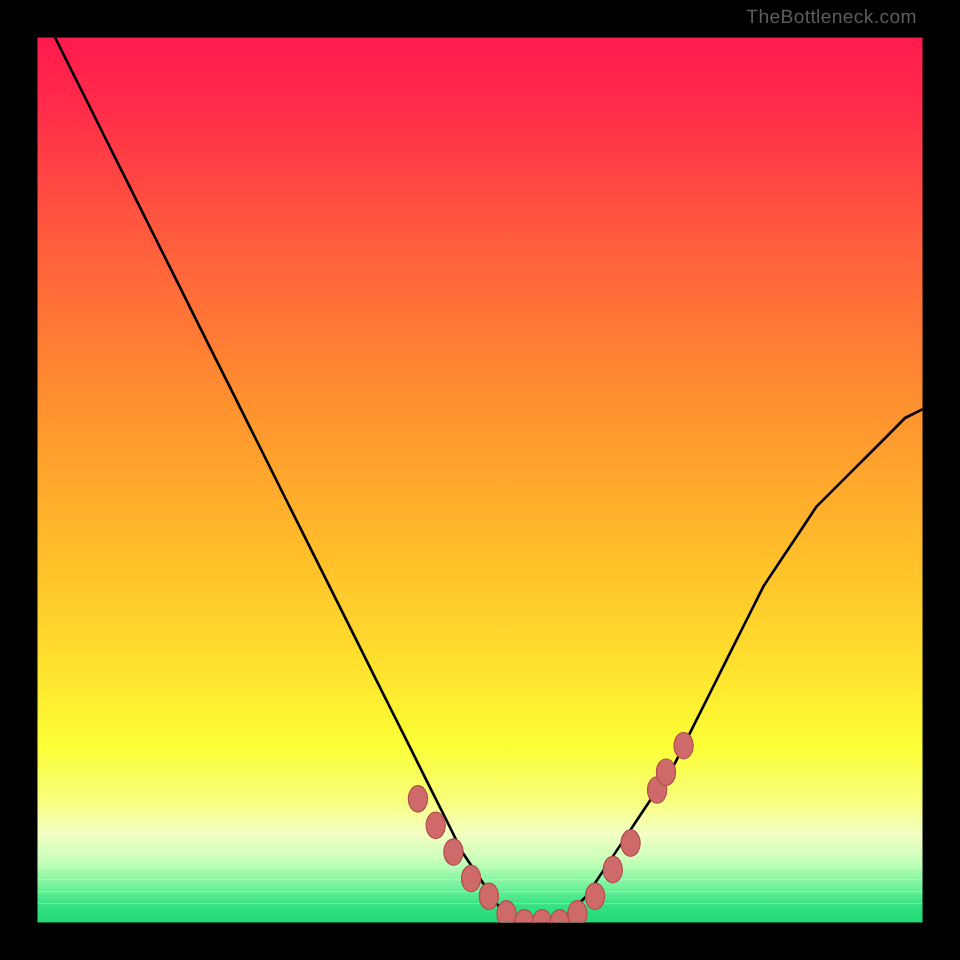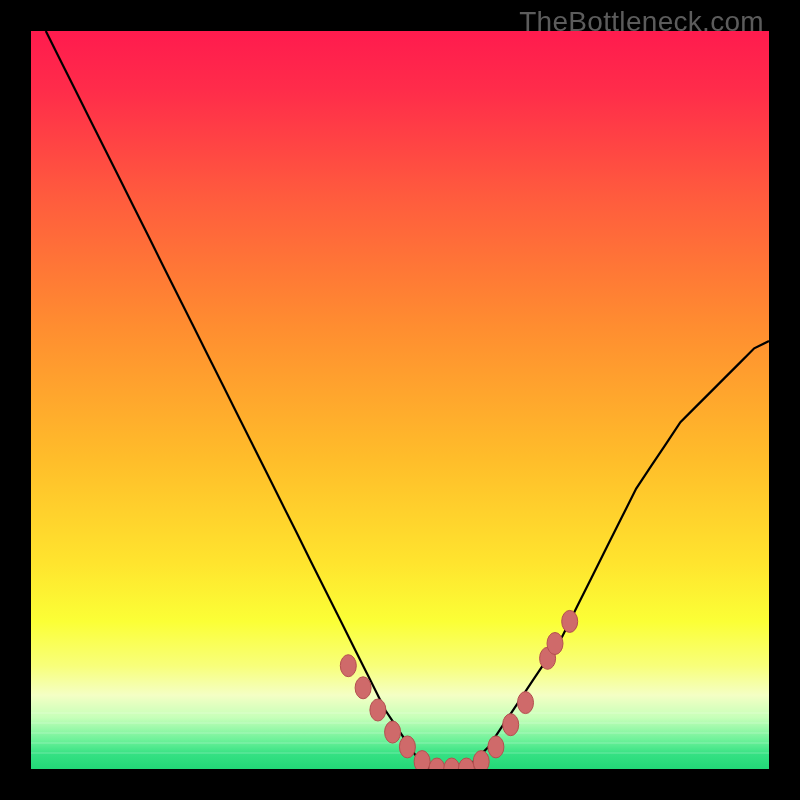--- a/index.html
+++ b/index.html
@@ -25,21 +25,21 @@
     overflow: hidden;
   }
   .gradient {
     position: absolute;
     inset: 0;
   }
   .watermark {
     position: absolute;
     top: 6px;
     right: 36px;
-    font-size: 28px;
+    font-size: 16px;
     font-weight: 500;
     color: #5c5c5c;
     letter-spacing: 0.3px;
   }
   svg.curve {
     position: absolute;
     inset: 0;
   }
 </style>
 </head>

